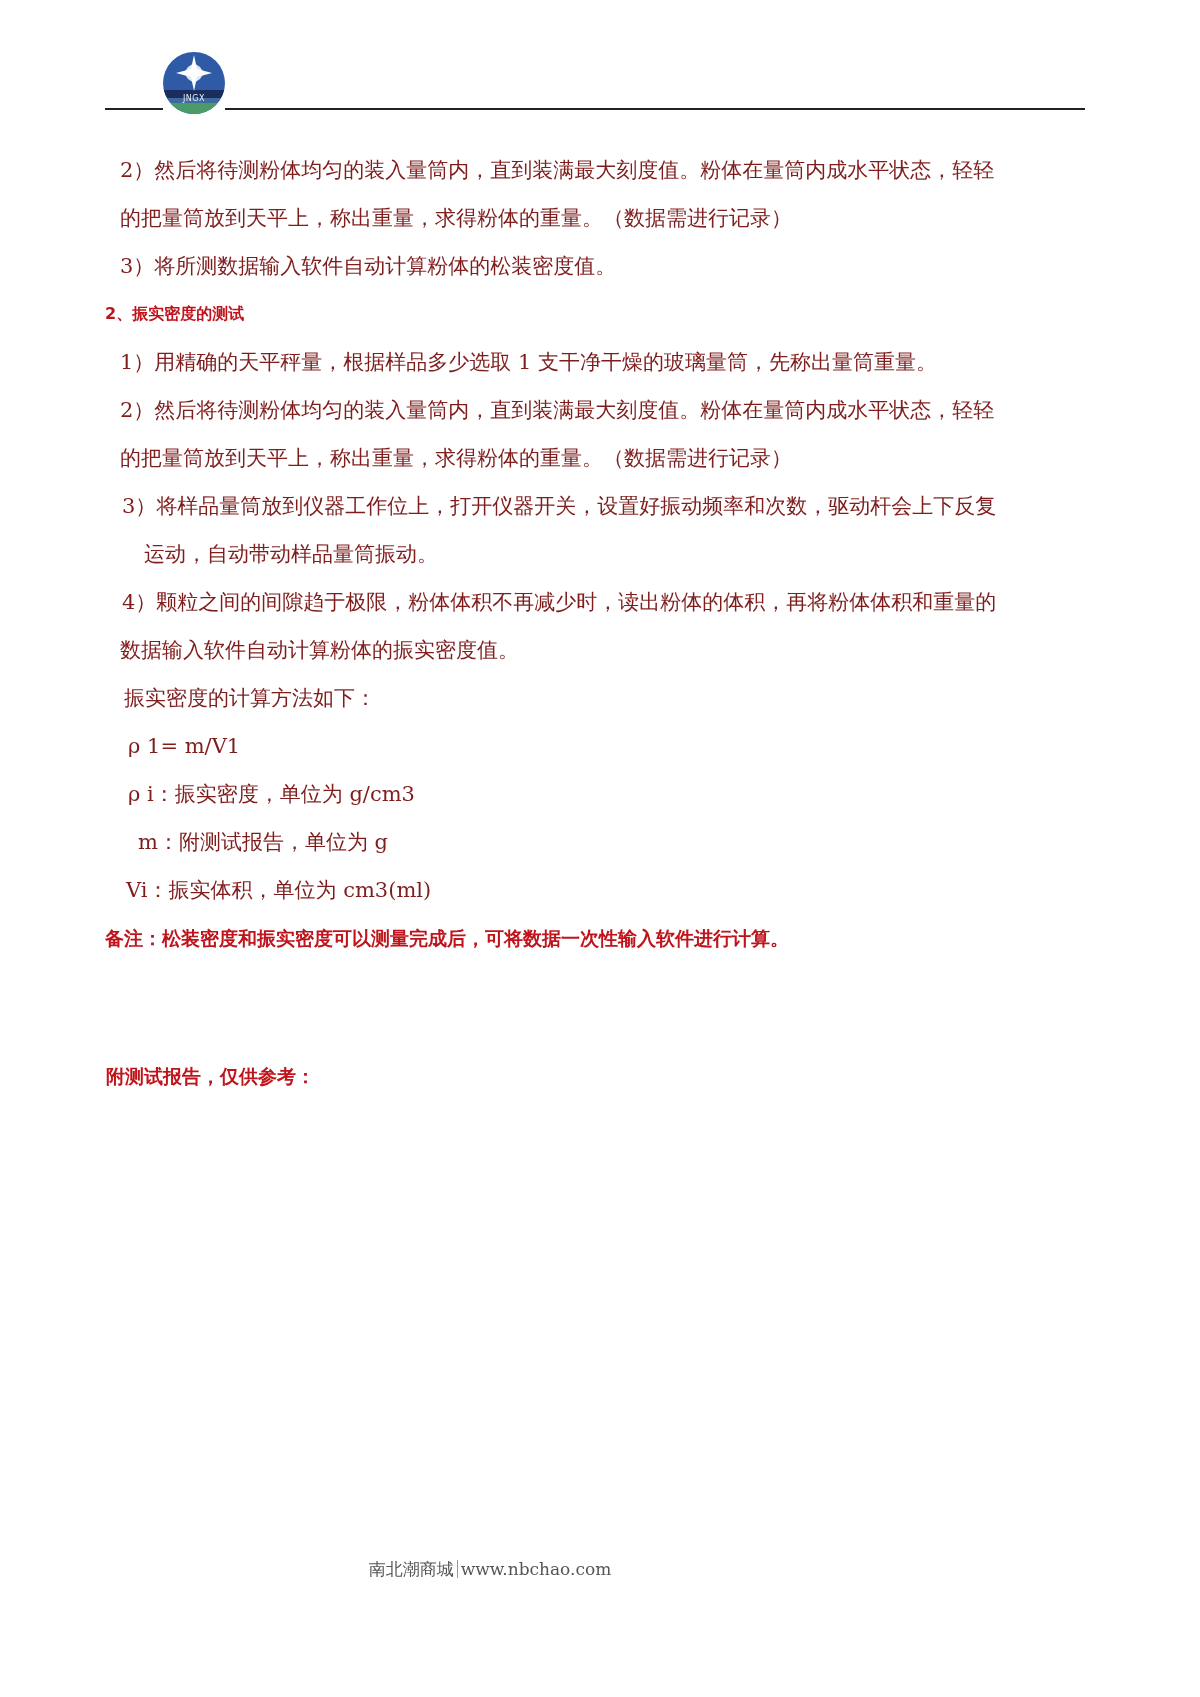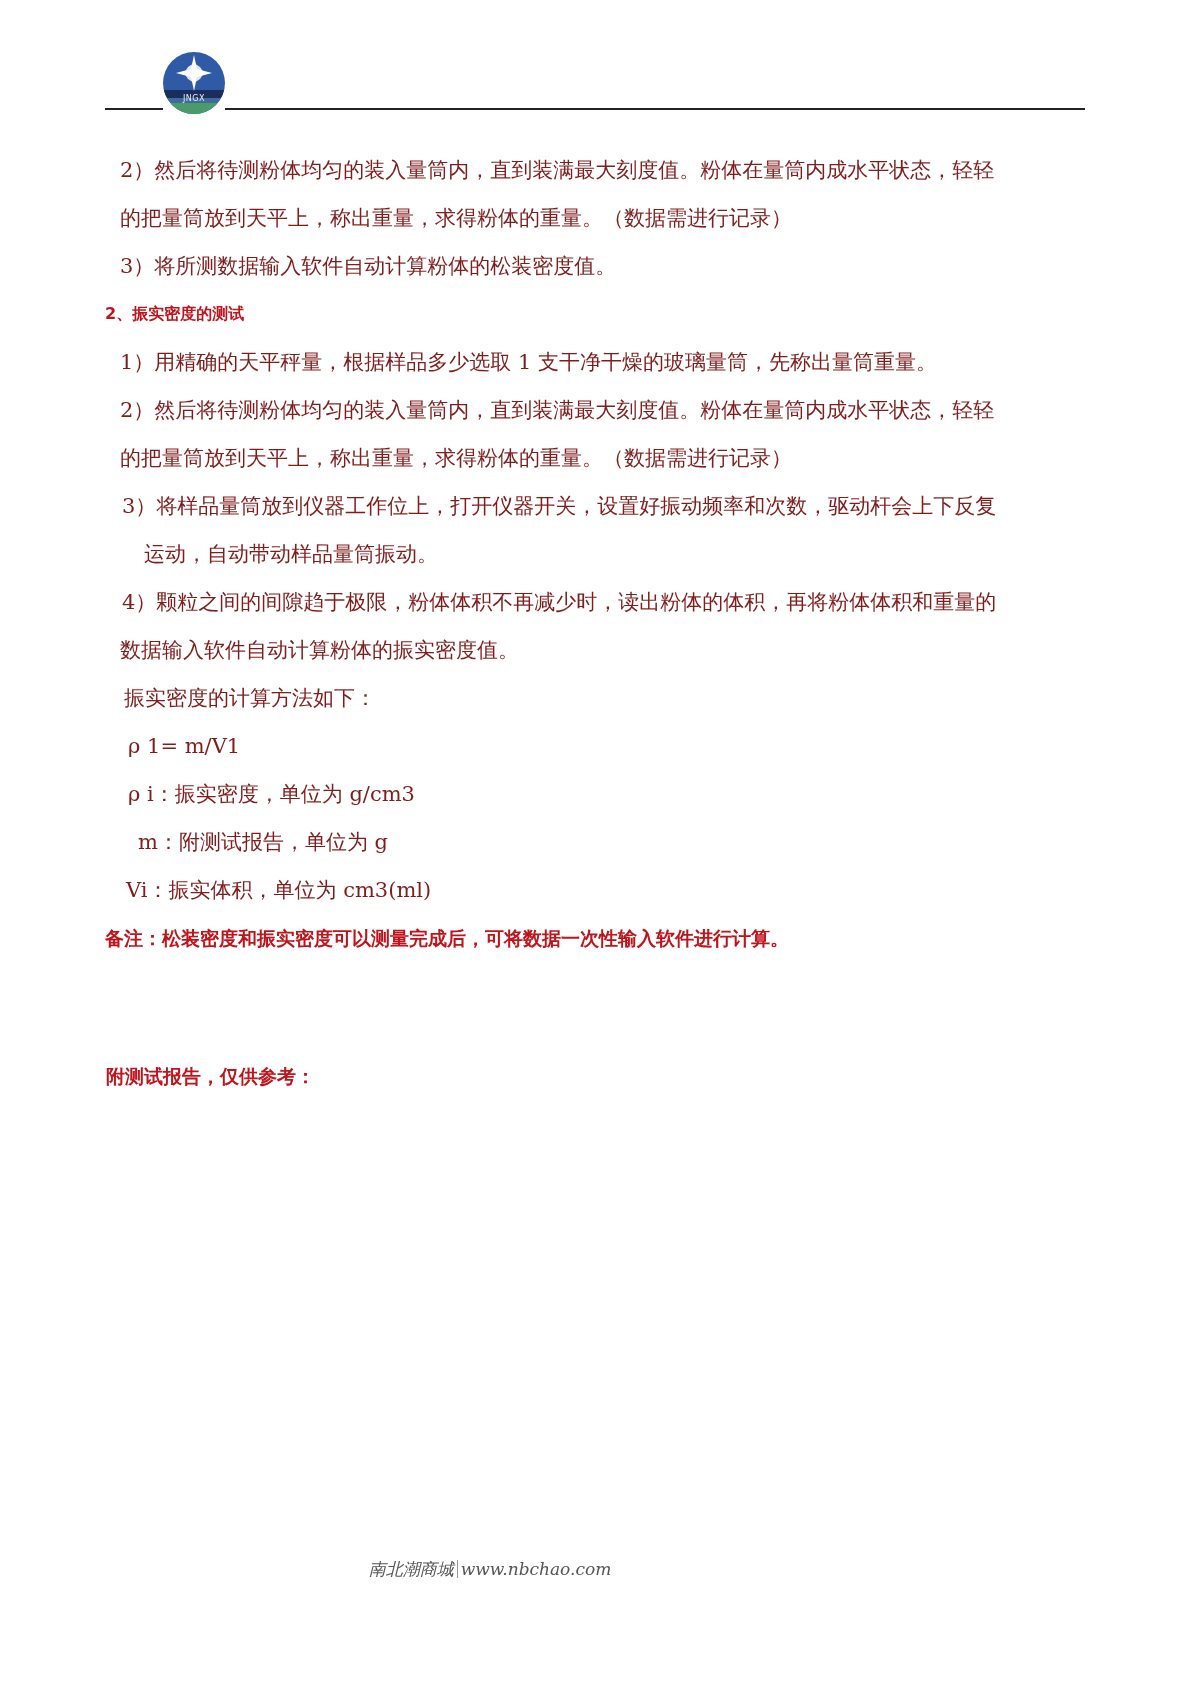--- a/index.html
+++ b/index.html
@@ -109,21 +109,20 @@
       font-size: 19px;
     }
     .footer {
       position: absolute;
       top: 1558px;
       left: 0;
       width: 980px;
       text-align: center;
       font-size: 17px;
       color: #555;
-      font-style: italic;
     }
     .footer .sep {
       display: inline-block;
       width: 1px;
       height: 18px;
       background: #999;
       vertical-align: -3px;
       margin: 0 3px;
     }
   </style>

